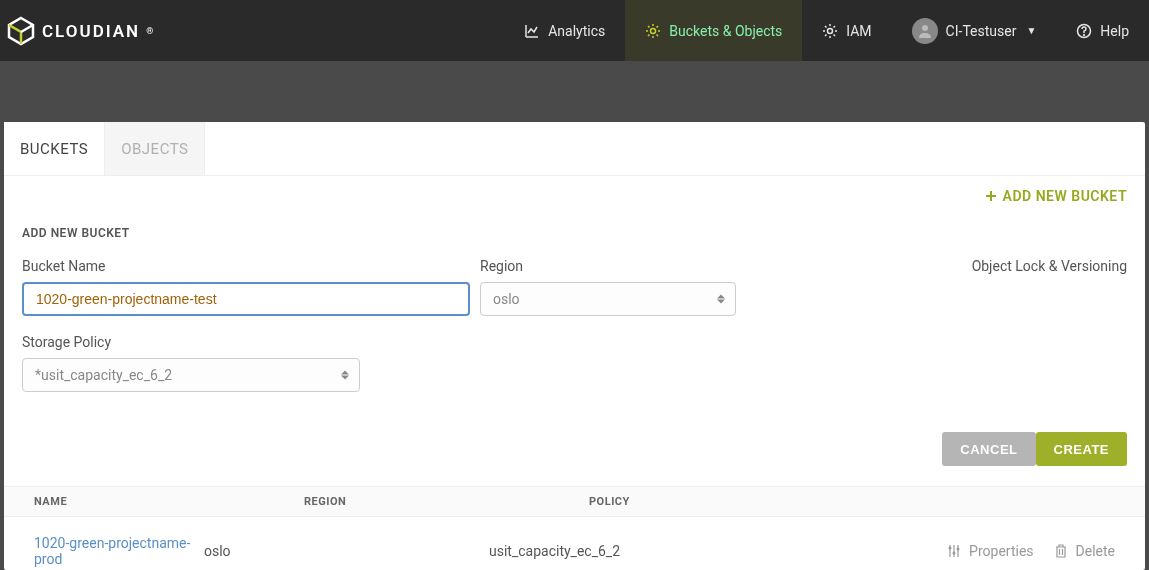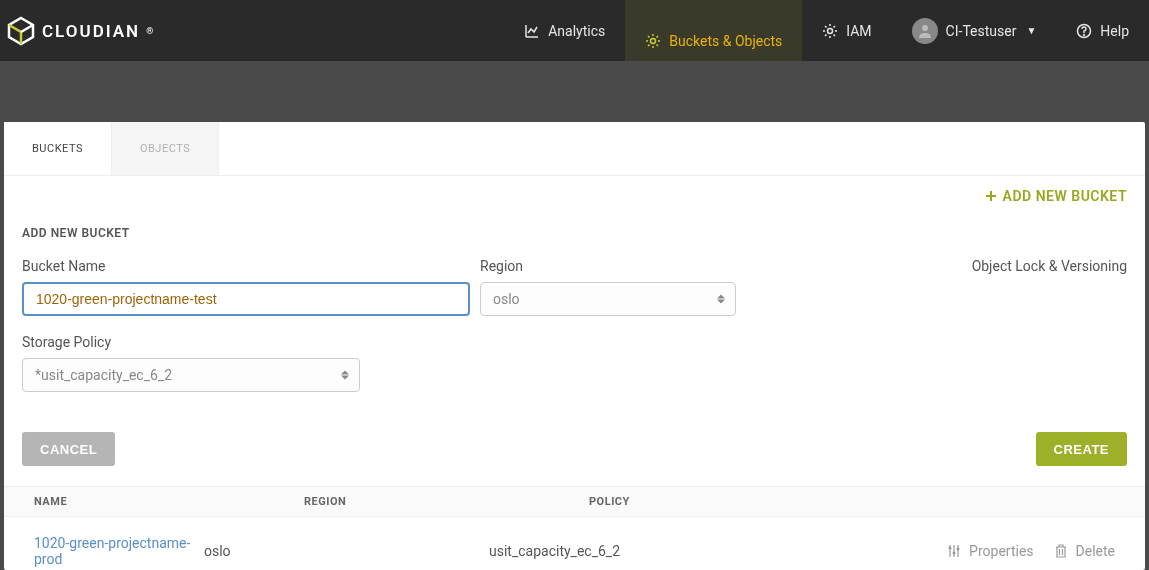--- a/index.html
+++ b/index.html
@@ -45,22 +45,21 @@
   align-items: center;
   gap: 8px;
   padding: 12px 20px;
   color: #e5e5e5;
   font-size: 14px;
   cursor: pointer;
   height: 100%;
 }
 .nav-item.active {
   background: #3a3a2a;
-  color: #eab308;
-  align-items: flex-end;
+  color: #86efac;
 }
 .nav-item.active .nav-icon svg { fill: #c5d030; stroke: #c5d030; }
 .nav-icon { display: inline-flex; }
 .nav-icon svg { width: 16px; height: 16px; fill: #e5e5e5; stroke: #e5e5e5; }
 .user-avatar {
   width: 26px; height: 26px;
   border-radius: 50%;
   background: #888;
   display: inline-flex; align-items: center; justify-content: center;
 }
@@ -75,24 +74,24 @@
   border-radius: 2px;
   height: calc(570px - 122px);
   position: relative;
 }
 .tabs {
   display: flex;
   height: 54px;
   border-bottom: 1px solid #eee;
 }
 .tab {
-  padding: 0 28px;
-  display: flex;
-  align-items: center;
-  font-size: 11px;
+  padding: 0 16px;
+  display: flex;
+  align-items: center;
+  font-size: 15px;
   letter-spacing: 0.5px;
   color: #b0b0b0;
   cursor: pointer;
   background: #f5f5f5;
 }
 .tab.active {
   background: #fff;
   color: #444;
   border-right: 1px solid #eee;
 }
@@ -187,22 +186,22 @@
   position: absolute;
   left: 2px; top: 2px;
   width: 12px; height: 12px;
   background: #fff;
   border-radius: 50%;
 }
 .toggle-label { color: #5a8fc7; font-size: 14px; letter-spacing: 0.5px; cursor: pointer; }
 
 .button-row {
   display: flex;
-  justify-content: space-between;
-  gap: 20px;
+  justify-content: flex-end;
+  gap: 0;
   padding: 10px 18px 16px 18px;
 }
 .btn {
   height: 34px;
   padding: 0 18px;
   border: none;
   border-radius: 3px;
   font-size: 13px;
   font-weight: 600;
   letter-spacing: 0.5px;

